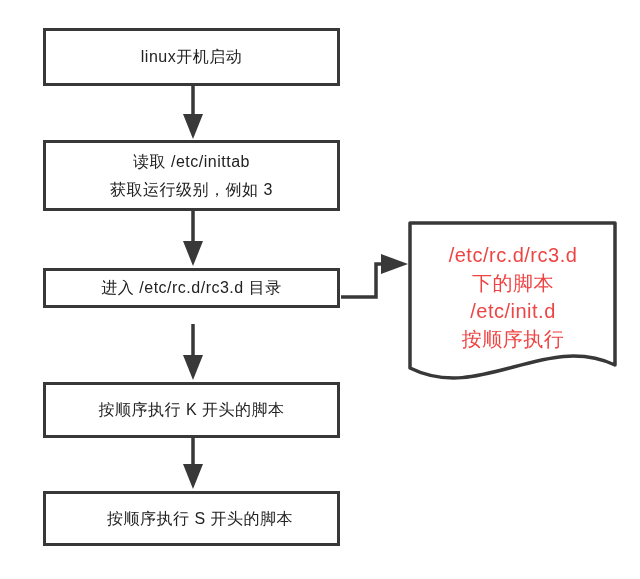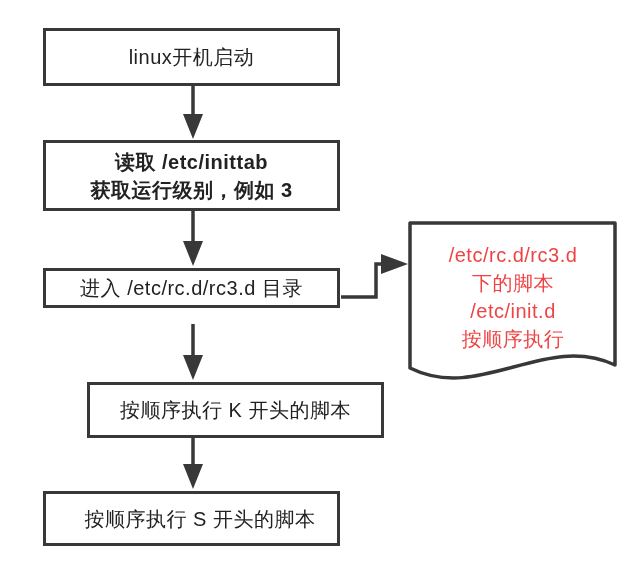--- a/index.html
+++ b/index.html
@@ -24,28 +24,28 @@
     width: 297px;
     box-sizing: border-box;
     border: 3.5px solid #383838;
     background: #ffffff;
     display: flex;
     flex-direction: column;
     align-items: center;
     justify-content: center;
     text-align: left;
     color: #222222;
-    font-size: 20px;
+    font-size: 16px;
     line-height: 28px;
     letter-spacing: 0.5px;
   }
   .box-1 { top: 28px;  height: 58px; }
-  .box-2 { top: 140px; height: 71px; font-weight: bold; }
+  .box-2 { top: 140px; height: 71px; }
   .box-3 { top: 268px; height: 40px; }
-  .box-4 { top: 382px; height: 56px; margin-left: 44px; }
+  .box-4 { top: 382px; height: 56px; }
   .box-5 { top: 491px; height: 55px; padding-left: 17px; }
   .doc-text {
     position: absolute;
     left: 412px;
     top: 241px;
     width: 202px;
     text-align: center;
     color: #ef4444;
     font-size: 20px;
     line-height: 28px;

